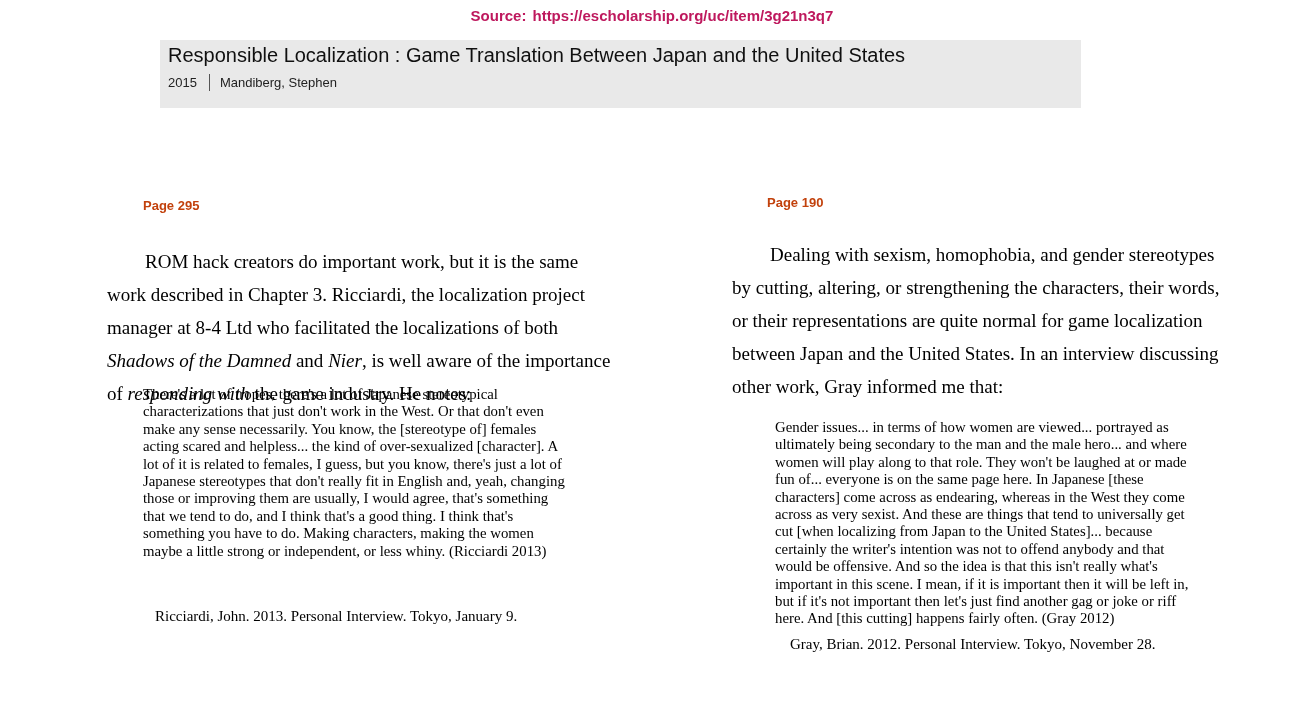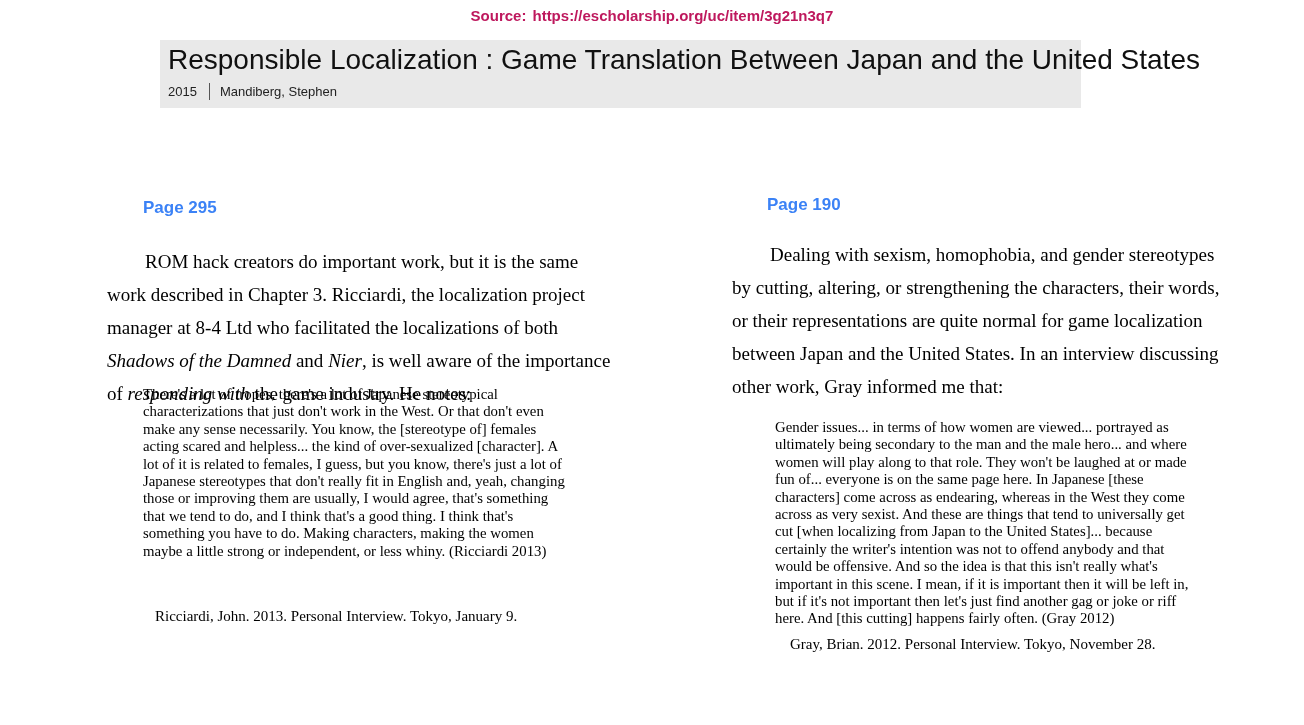--- a/index.html
+++ b/index.html
@@ -29,21 +29,21 @@
     position:absolute;
     left:160px;
     top:40px;
     width:921px;
     height:68px;
     background:#e9e9e9;
     padding:4px 8px 0 8px;
   }
   .header-title {
     font-family:"Liberation Sans", sans-serif;
-    font-size:28px;
+    font-size:20px;
     font-weight:normal;
     color:#101010;
     white-space:nowrap;
   }
   .header-meta {
     margin-top:7px;
     display:flex;
     align-items:center;
     font-family:"Liberation Sans", sans-serif;
     font-size:13px;
@@ -53,22 +53,22 @@
     display:inline-block;
     width:1px;
     height:17px;
     background:#555;
     margin:0 10px 0 12px;
   }
   .page-heading {
     position:absolute;
     font-family:"Liberation Sans", sans-serif;
     font-weight:bold;
-    font-size:17px;
-    color:#3b82f6;
+    font-size:13px;
+    color:#c2410c;
   }
   #left-heading  { left:143px; top:198px; }
   #right-heading { left:757px; top:195px;margin-left:10px; }
   .intro {
     position:absolute;
     width:506px;
     font-size:19px;
     line-height:33px;
     text-indent:38px;
   }

